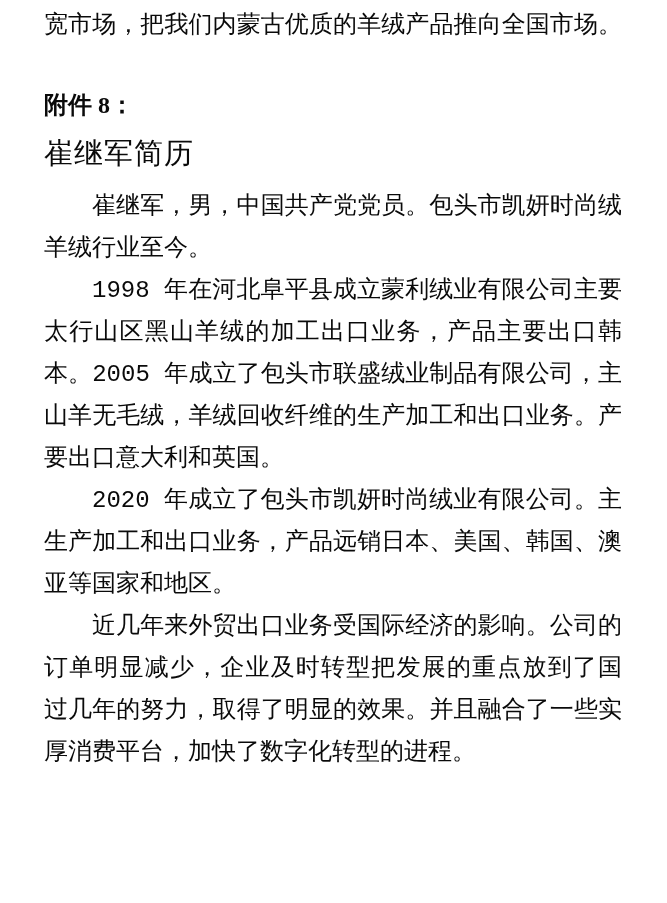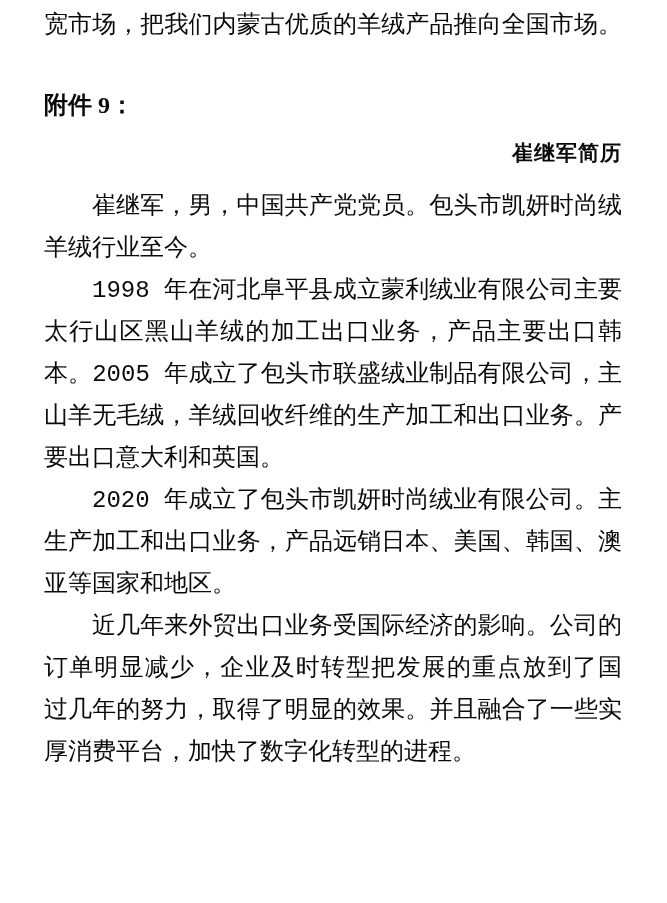--- a/index.html
+++ b/index.html
@@ -38,36 +38,36 @@
     padding-left: 48px;
   }
   .attachment-label {
     margin-top: 39px;
     font-weight: bold;
   }
   .doc-title {
     margin: 0 0 6px 0;
     height: 54px;
     line-height: 54px;
-    font-size: 21px;
-    font-weight: bold;
-    text-align: right;
+    font-size: 29px;
+    font-weight: normal;
+    text-align: left;
     font-family: inherit;
     letter-spacing: 1px;
   }
   .paragraph { margin: 0; font-family: Liberation Mono, monospace; }
 </style>
 </head>
 <body>
 
 <div class="page">
   <div id="continuation">
       <div class="line just">宽市场，把我们内蒙古优质的羊绒产品推向全国市场。为振</div>
     </div>
-  <div class="line attachment-label">附件 9：</div>
+  <div class="line attachment-label">附件 8：</div>
   <h1 class="doc-title">崔继军简历</h1>
   <div id="paragraphs">
       <div class="paragraph">
         <div class="line just indent">崔继军，男，中国共产党党员。包头市凯妍时尚绒业有</div>
         <div class="line">羊绒行业至今。</div>
       </div>
       <div class="paragraph">
         <div class="line just indent">1998 年在河北阜平县成立蒙利绒业有限公司主要生产</div>
         <div class="line just">太行山区黑山羊绒的加工出口业务，产品主要出口韩国、日</div>
         <div class="line just">本。2005 年成立了包头市联盛绒业制品有限公司，主要从事</div>

